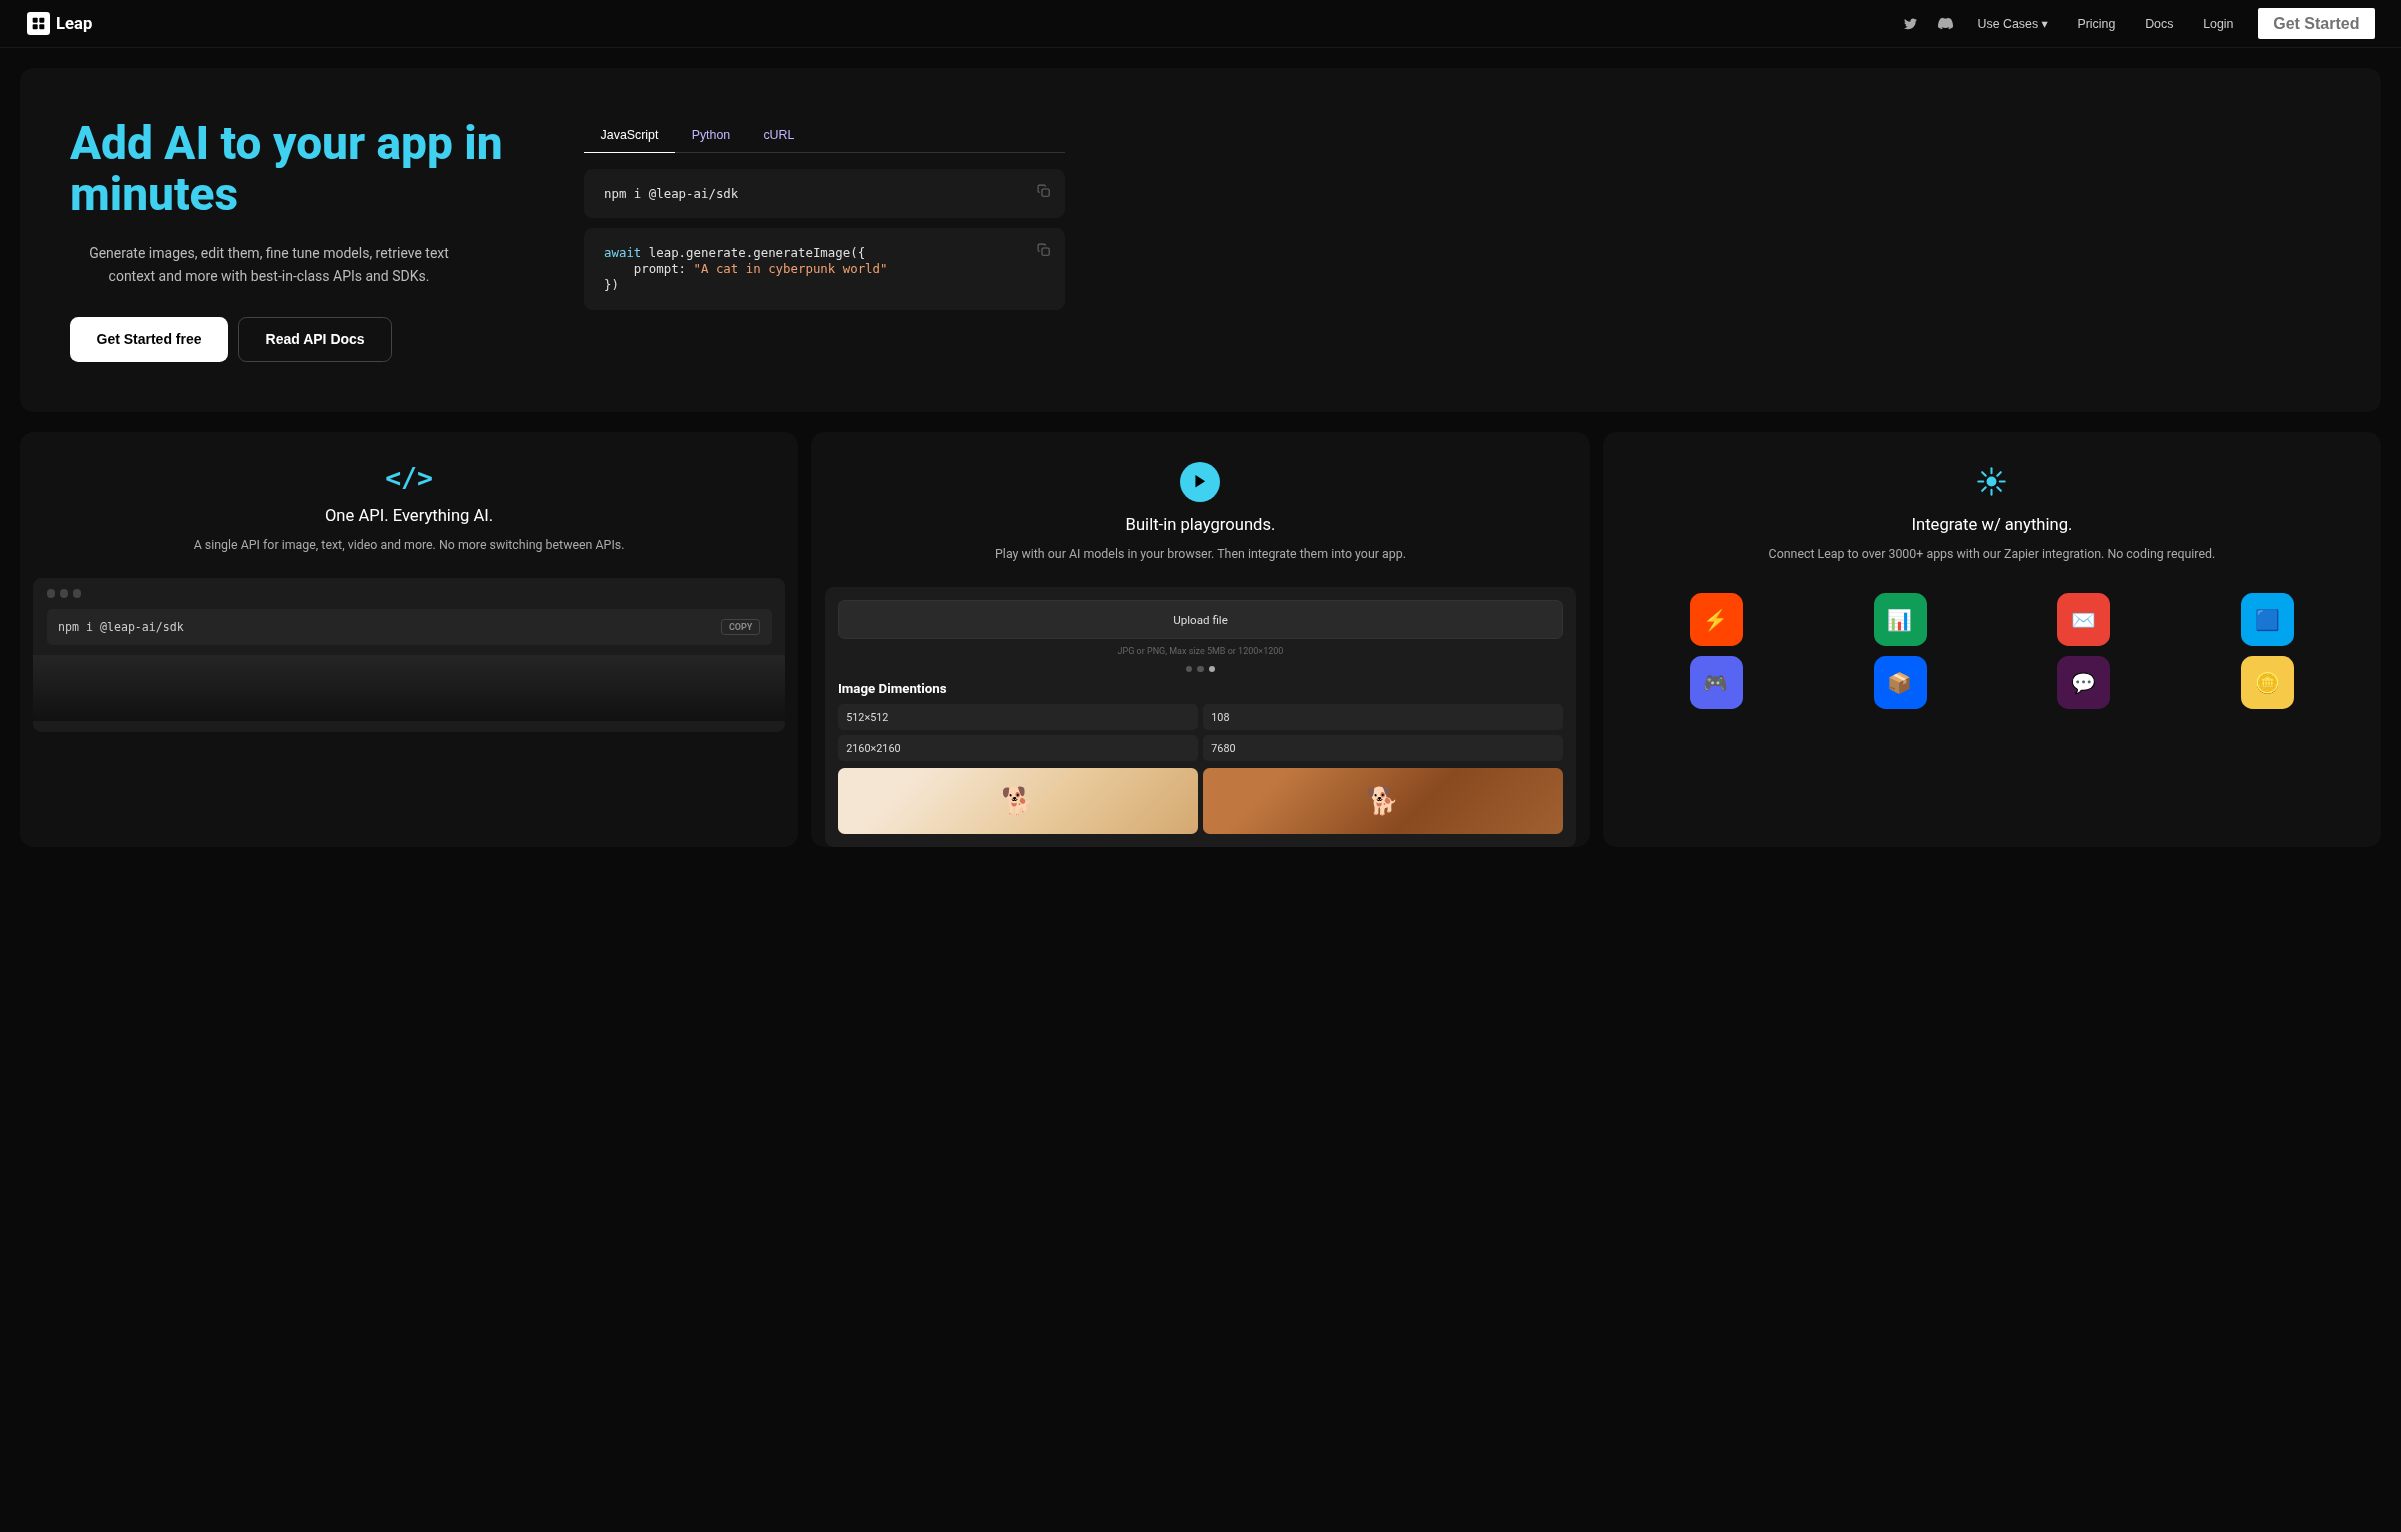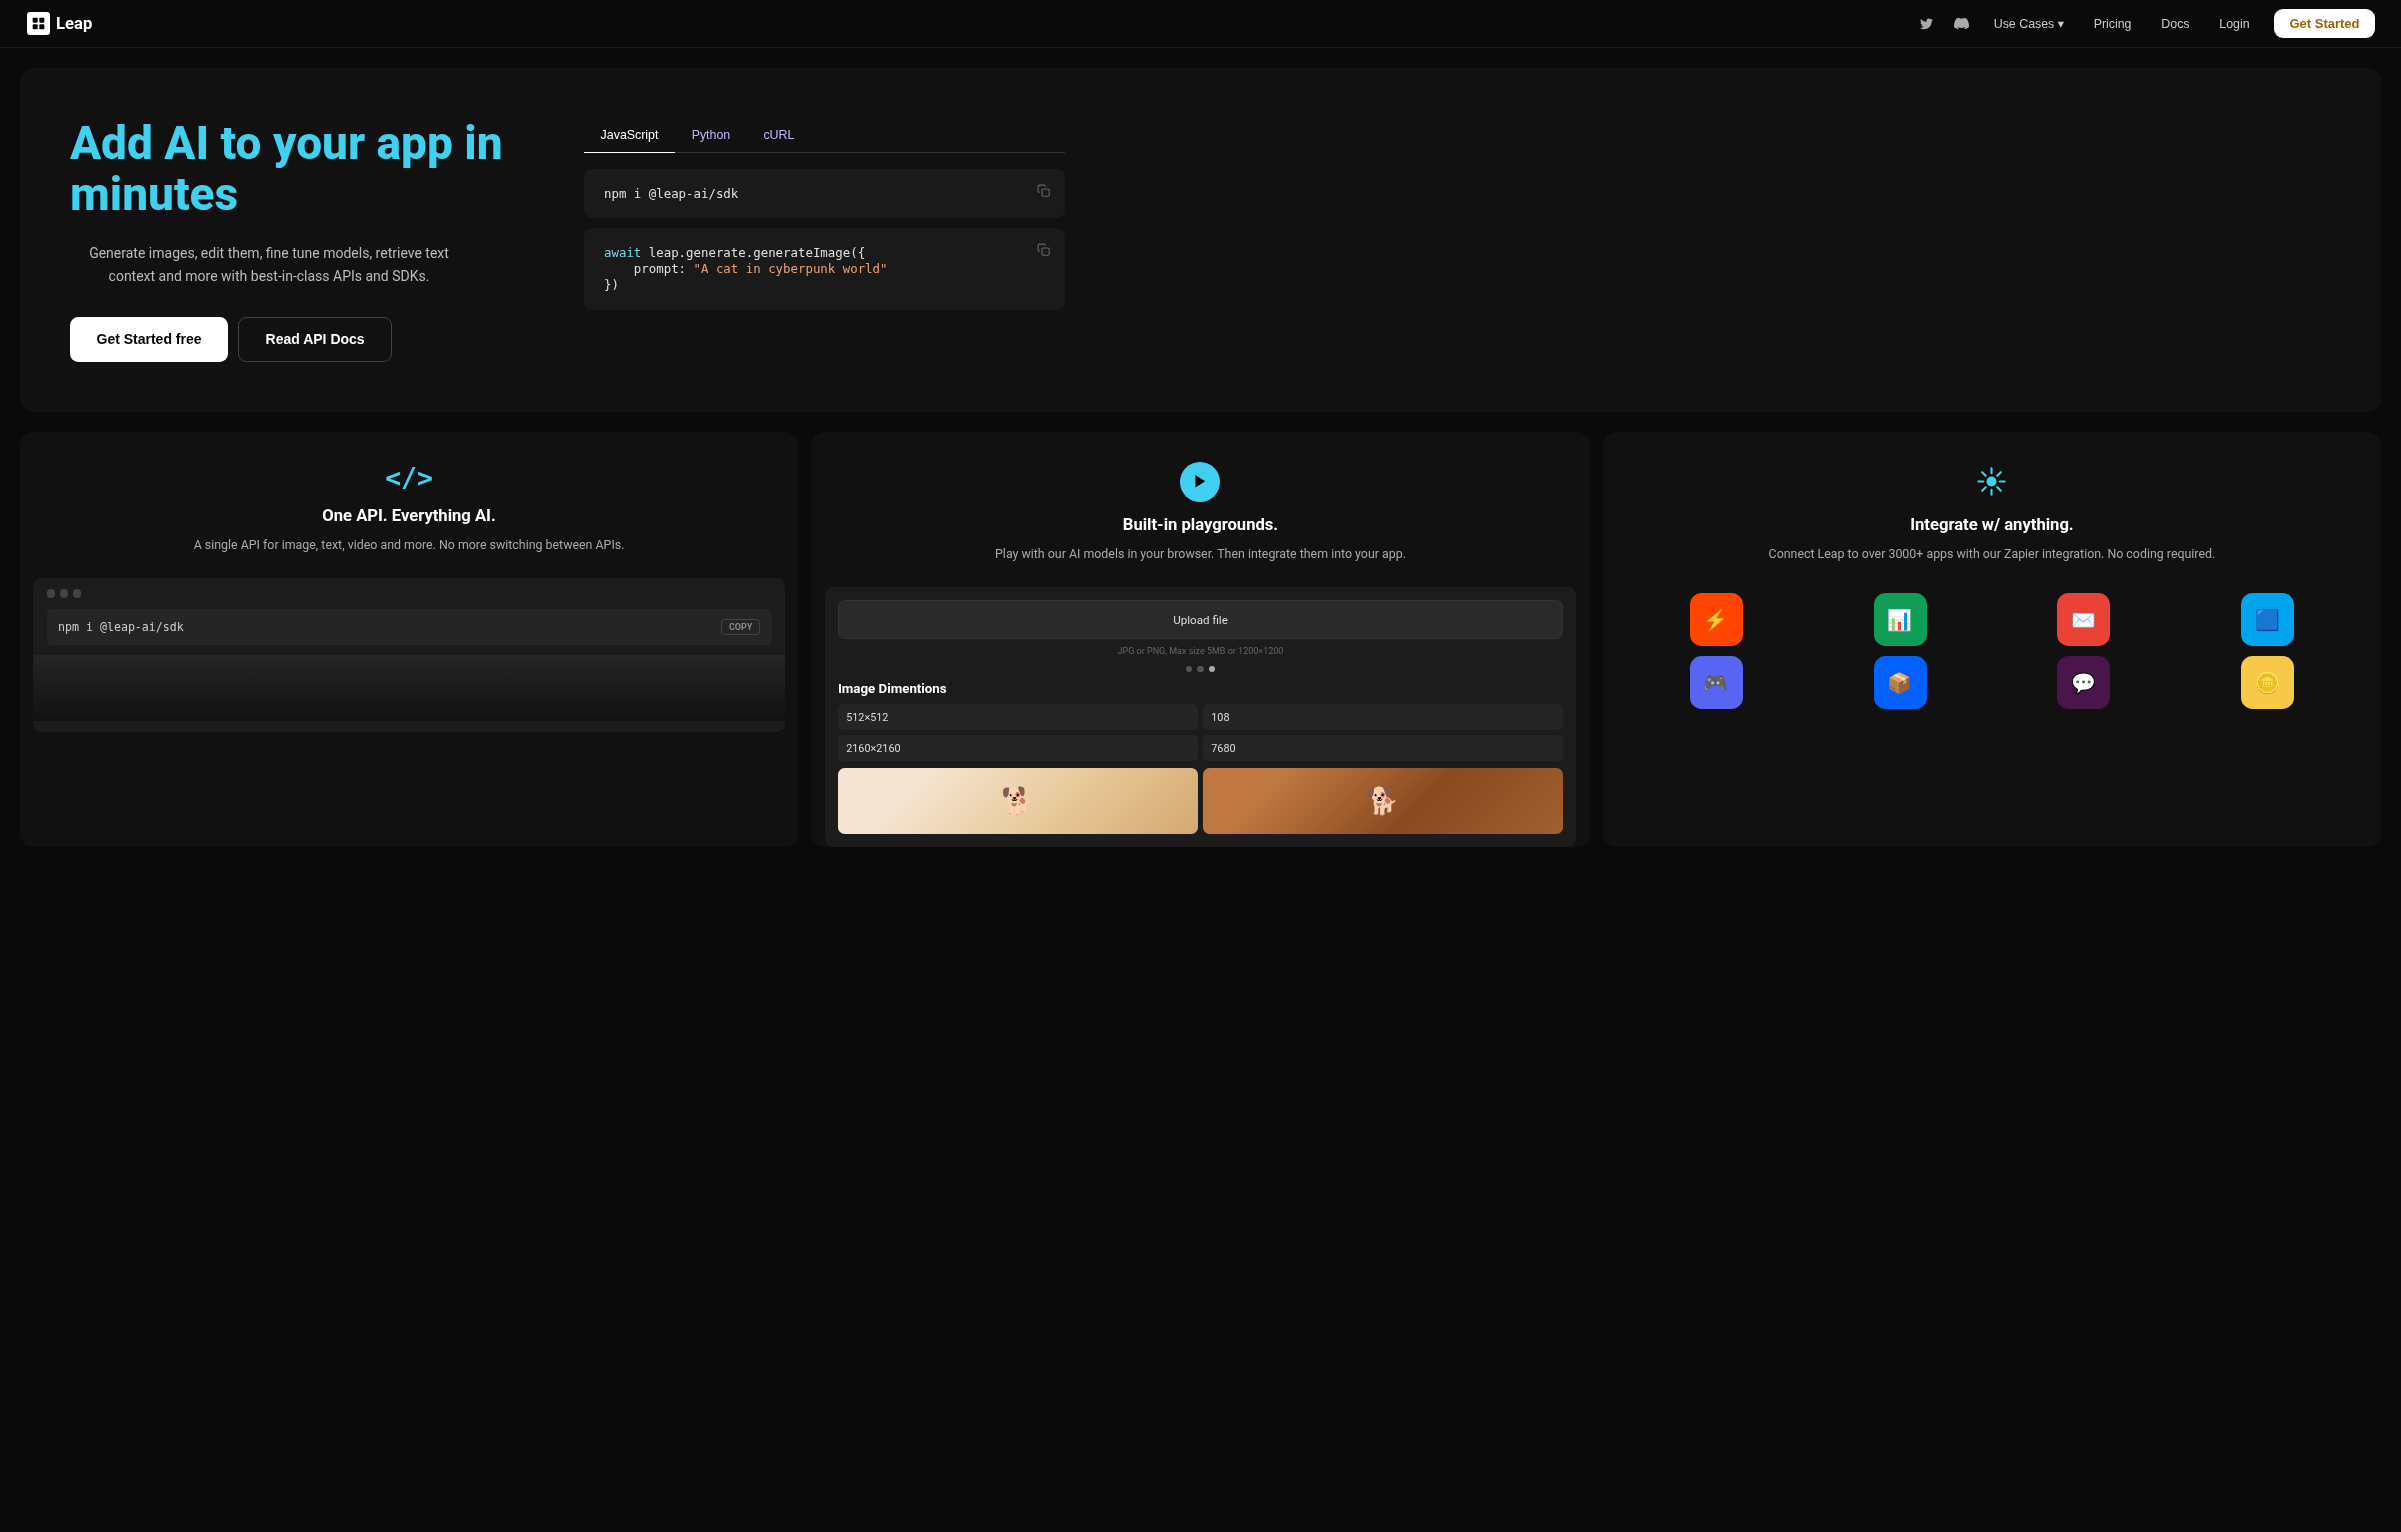--- a/index.html
+++ b/index.html
@@ -66,25 +66,25 @@
       cursor: pointer;
       padding: 6.6px 11.6px;
       border-radius: 5px;
       font-size: 12.4px;
       display: flex;
       align-items: center;
       gap: 3.3px;
     }
     .nav-cta {
       background: #fff;
-      color: #a16207;
+      color: #737373;
       border: none;
       padding: 6.6px 15px;
-      border-radius: 9px;
-      font-size: 13px;
+      border-radius: 2px;
+      font-size: 16px;
       font-weight: 600;
       cursor: pointer;
       margin-left: 6.6px;
     }
 
     
     .hero {
       background: #111;
       margin: 20px;
       border-radius: 13.3px;
@@ -205,21 +205,21 @@
       min-height: 315px;
     }
     .feature-icon {
       font-size: 23px;
       margin-bottom: 13.3px;
       display: flex;
       justify-content: center;
     }
     .feature-title {
       font-size: 16.6px;
-      font-weight: 700;
+      font-weight: 400;
       text-align: center;
       margin-bottom: 10px;
       color: #fff;
     }
     .feature-desc {
       font-size: 12.4px;
       color: #aaa;
       text-align: center;
       line-height: 1.6;
       margin-bottom: 23px;

